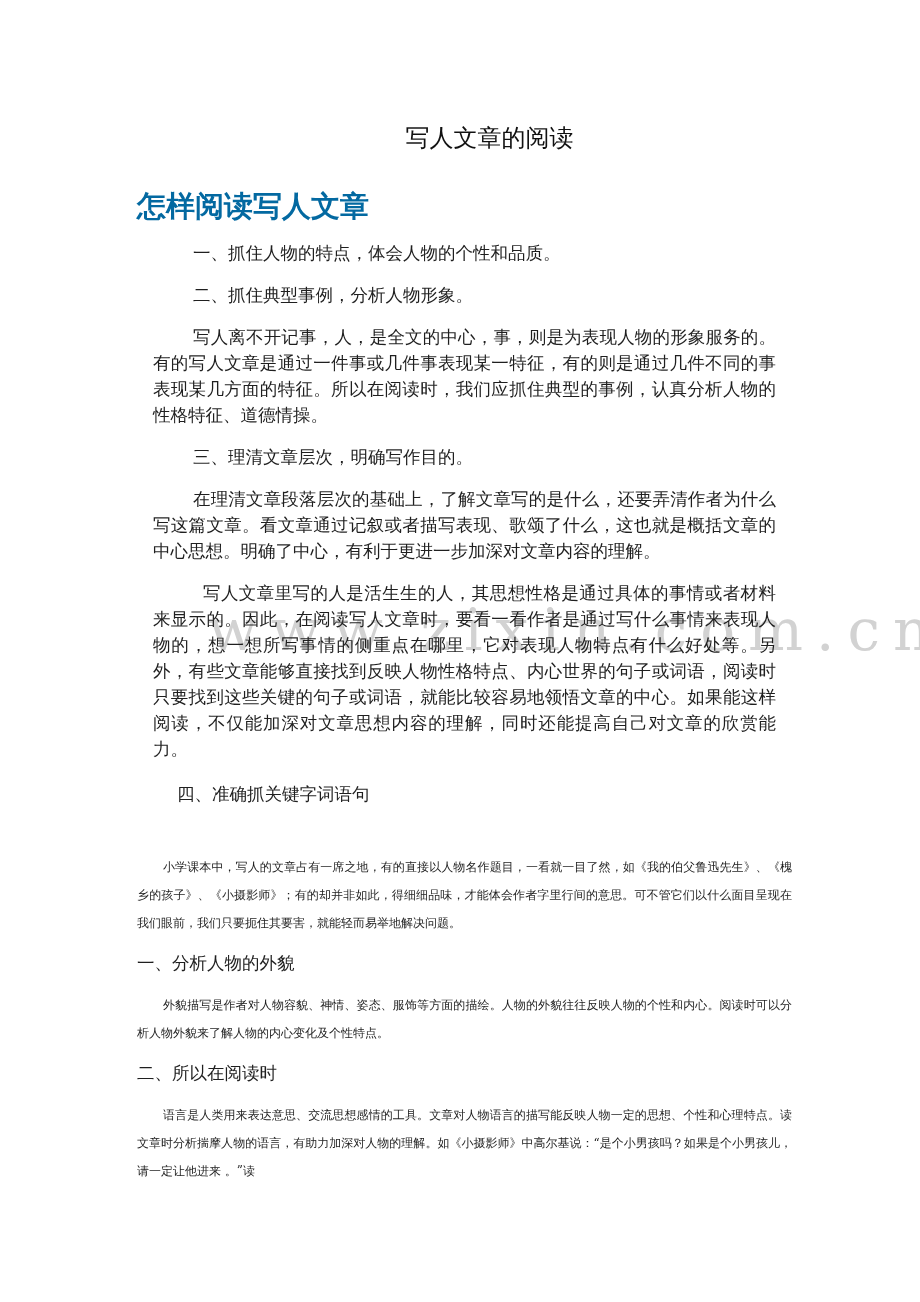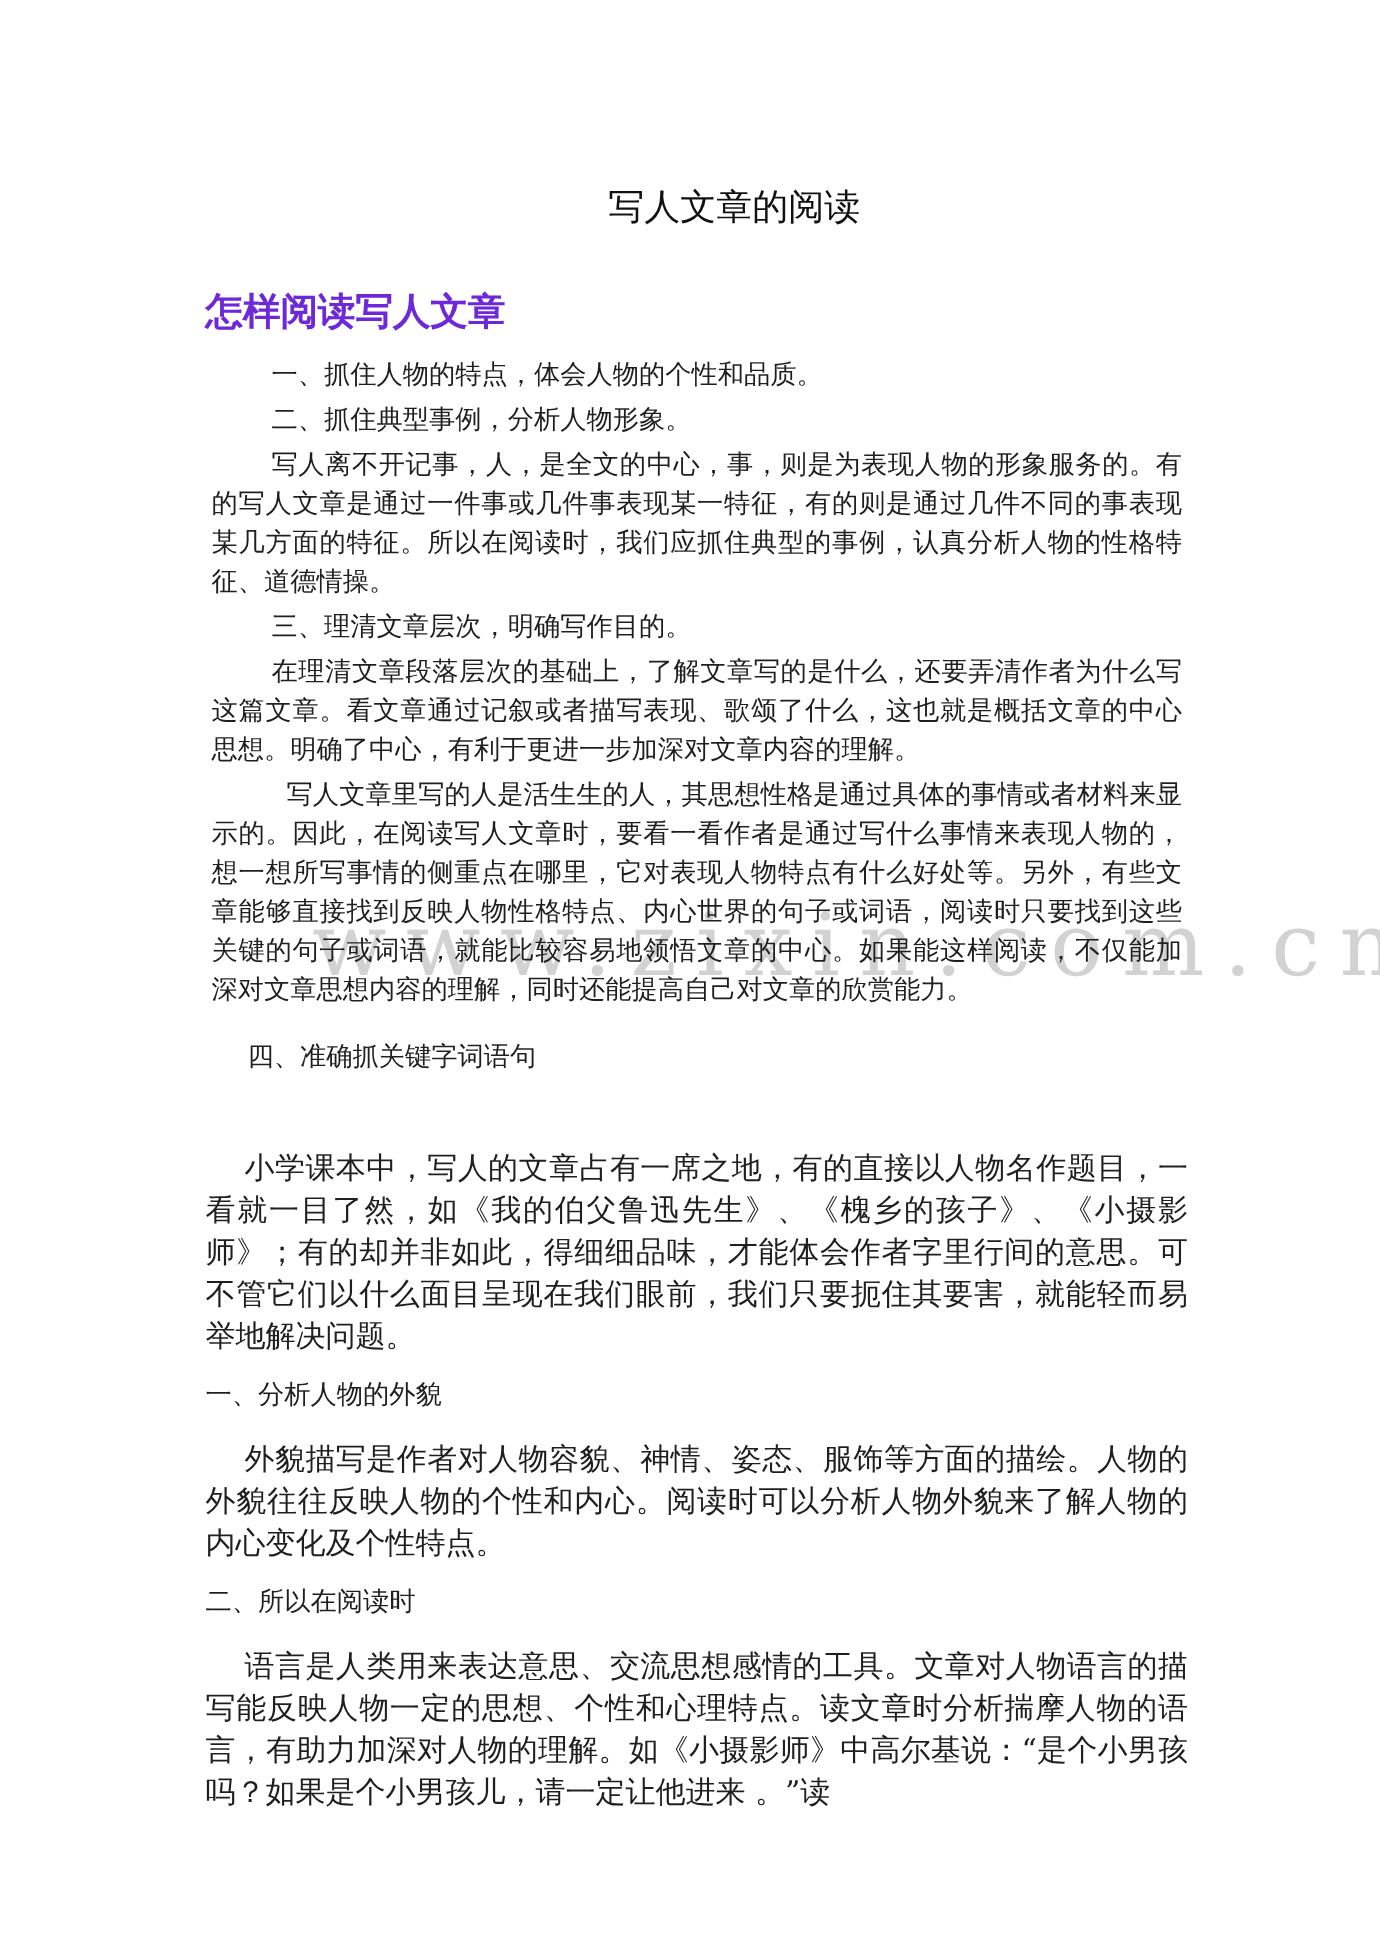--- a/index.html
+++ b/index.html
@@ -40,44 +40,44 @@
     padding-top: 118px;
     padding-left: 50px;
     font-size: 24px;
     line-height: 32px;
     font-weight: normal;
     text-align: center;
     color: #111111;
   }
   .blue-heading {
     margin: 40px 0 13px 0;
-    font-family: Liberation Serif, serif;
-    font-size: 25px;
+    font-family: Liberation Mono, monospace;
+    font-size: 29px;
     line-height: 30px;
     font-weight: bold;
-    color: #6d28d9;
+    color: #0369a1;
   }
   .s1p {
-    margin: 4px;
+    margin: 16px;
     font-size: 17.5px;
     line-height: 26px;
     text-align: justify;
     text-indent: 40px;
   }
   .s1p.gap-before {
     margin-top: 19px;
   }
   .s1p.ind-small { text-indent: 24px; }
   .s1p.ind-big   { text-indent: 50px; }
   .sec2 {
     margin-top: 46px;
   }
   .s2p {
     margin: 0 0 10px 0;
-    font-size: 20px;
+    font-size: 12px;
     line-height: 28px;
     text-align: justify;
     text-indent: 26px;
   }
   .s2h {
     margin: 12px 0 14px 0;
     font-size: 17.5px;
     line-height: 28px;
     font-weight: normal;
     text-indent: 0;

